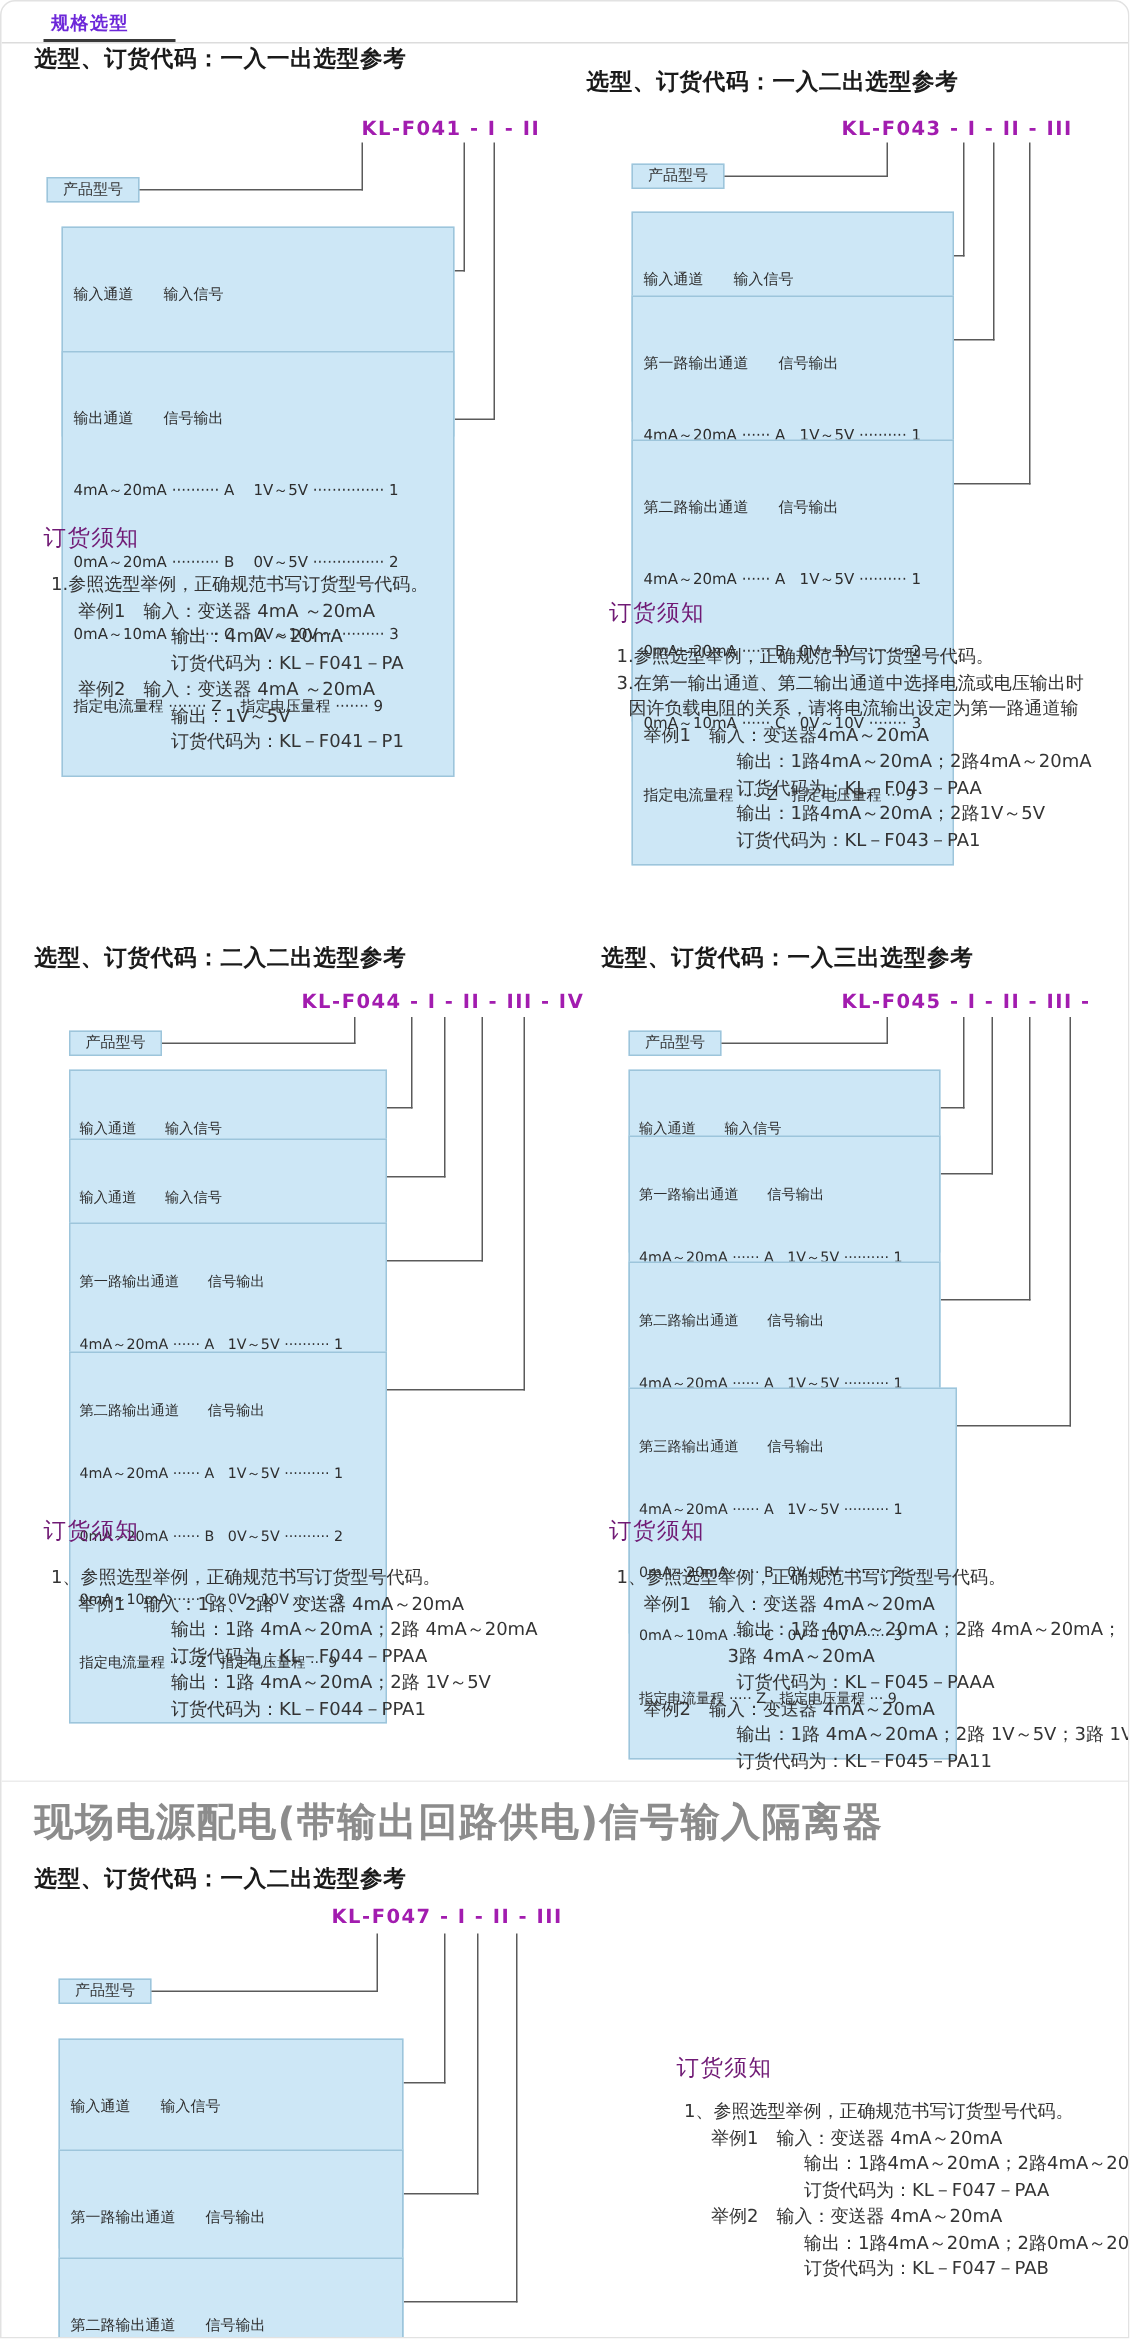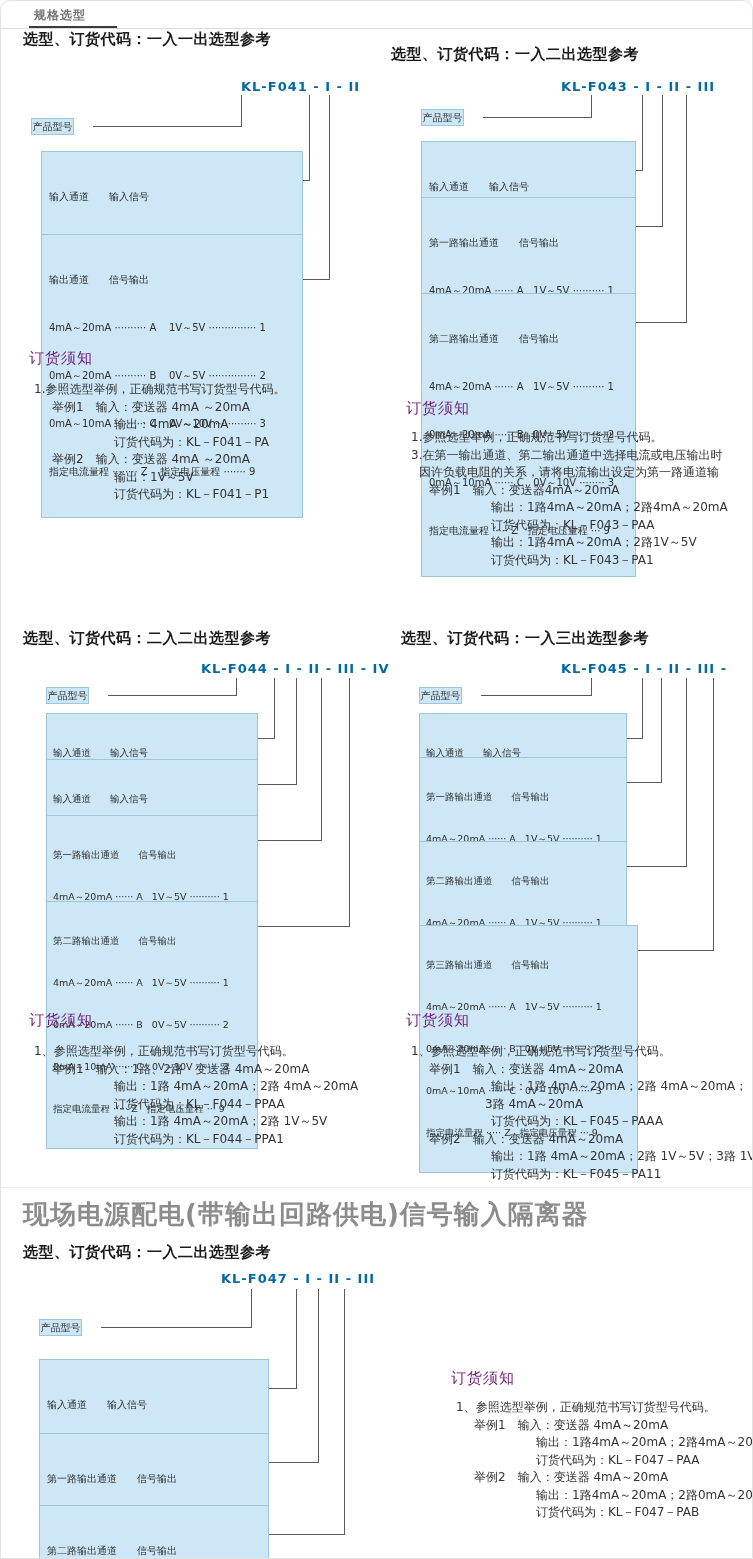--- a/index.html
+++ b/index.html
@@ -1,25 +1,25 @@
 <!DOCTYPE html>
 <html><head>
 <meta charset="utf-8">
 <style>
   html,body{margin:0;padding:0;background:#fff;}
   body{font-family:"DejaVu Sans","Liberation Sans",sans-serif;}
   .page{position:relative;width:753px;height:1559px;background:#fff;border:1px solid #e2e2e2;
         border-radius:10px 10px 0 0;overflow:hidden;box-sizing:border-box;}
   .abs{position:absolute;}
-  .top-header{font-size:12px;font-weight:bold;color:#737373;letter-spacing:1px;}
+  .top-header{font-size:12px;font-weight:bold;color:#6d28d9;letter-spacing:1px;}
   .rule{background:#dcdcdc;height:1px;}
   .rule-dark{background:#3a3a3a;height:2px;}
   .sec-title{font-size:15px;font-weight:bold;color:#1a1a1a;letter-spacing:.5px;white-space:pre;}
-  .model-code{font-size:13px;font-weight:bold;color:#0369a1;letter-spacing:1px;white-space:pre;}
-  .plabel{width:43px;height:17px;background:#cde7f6;border:1px solid #9dc5db;font-size:10px;
+  .model-code{font-size:13px;font-weight:bold;color:#a21caf;letter-spacing:1px;white-space:pre;}
+  .plabel{width:62px;height:17px;background:#cde7f6;border:1px solid #9dc5db;font-size:10px;
           line-height:16px;text-align:center;color:#333;box-sizing:border-box;}
   .conn{border-right:1px solid #5a5a5a;border-bottom:1px solid #5a5a5a;}
   .bluebox{background:#cde7f6;border:1px solid #9dc5db;padding:5px 7px;font-size:10px;
            line-height:16px;color:#2e2e2e;white-space:pre;box-sizing:border-box;}
   .bluebox.compact{font-size:9.5px;line-height:14px;padding:4px 6px;}
   .notes-title{font-size:15px;font-weight:normal;color:#701a75;letter-spacing:1px;}
   .notes{font-size:12px;color:#333;}
   .nl{line-height:17.5px;white-space:pre;}
   .ind1{margin-left:18px}.ind2{margin-left:80px}.ind3{margin-left:74px}.indb{margin-left:8px}
   .big-title{font-size:26px;font-weight:bold;color:#8c8c8c;letter-spacing:1px;white-space:pre;}

